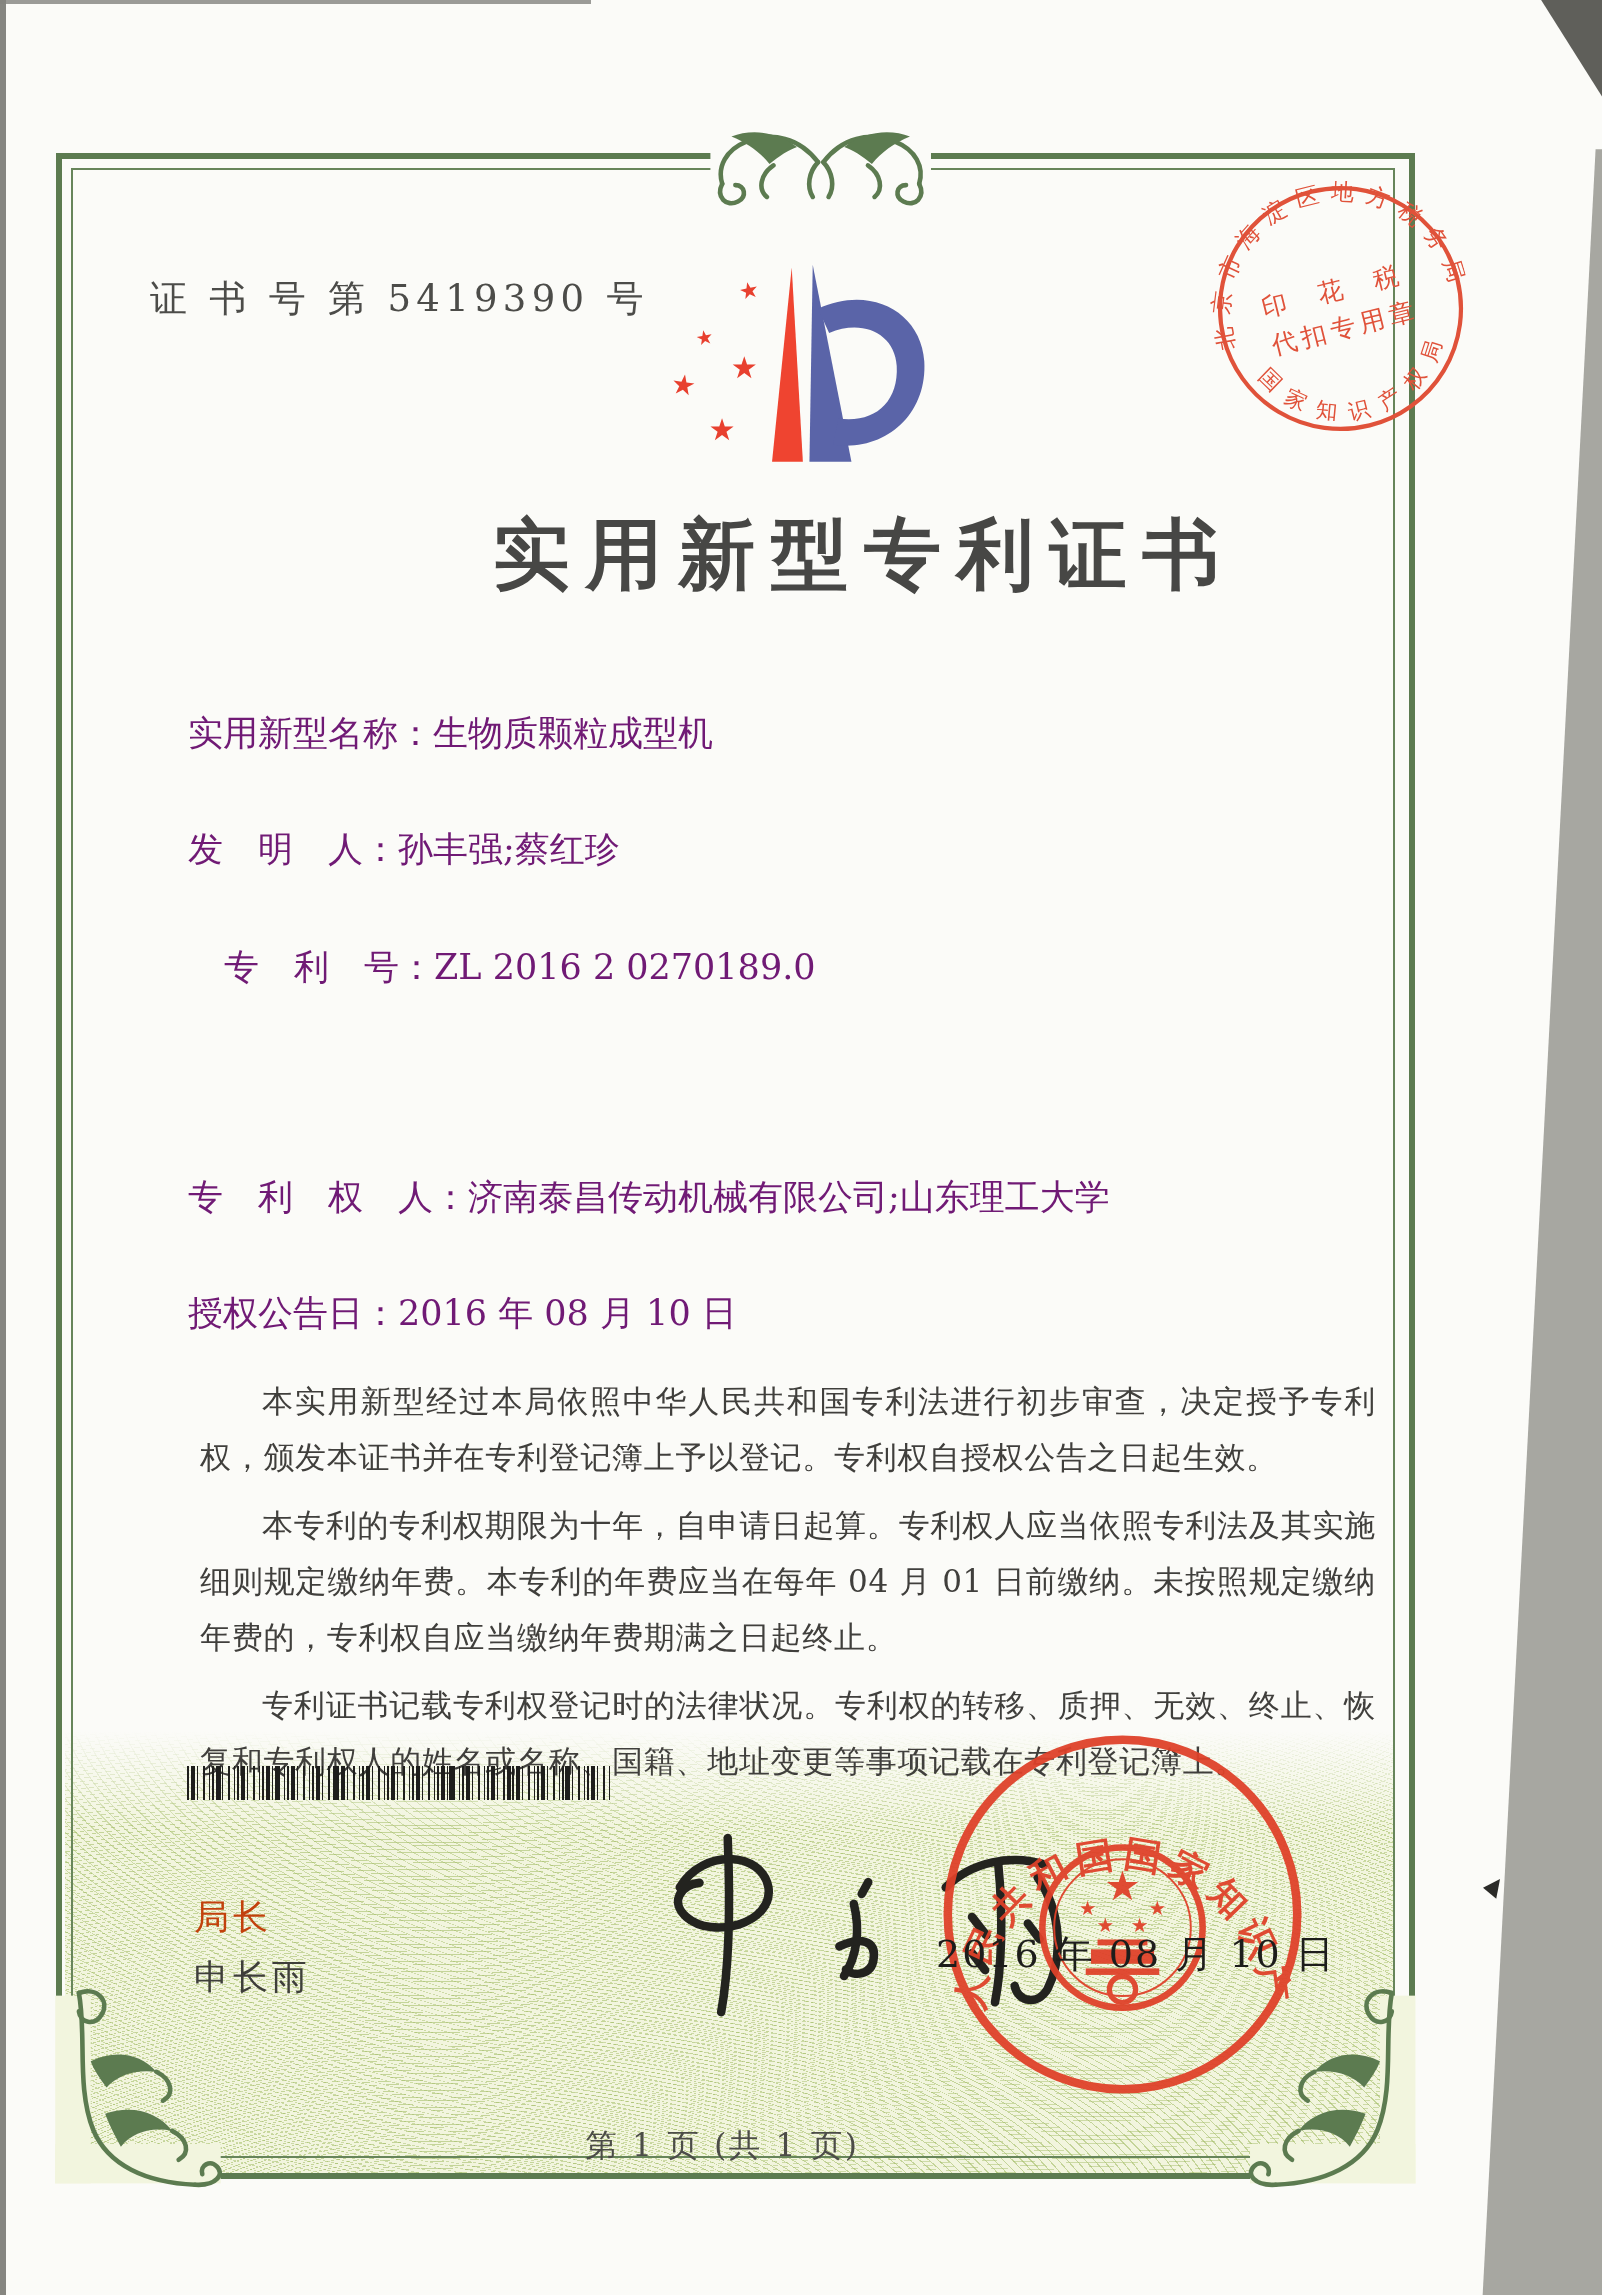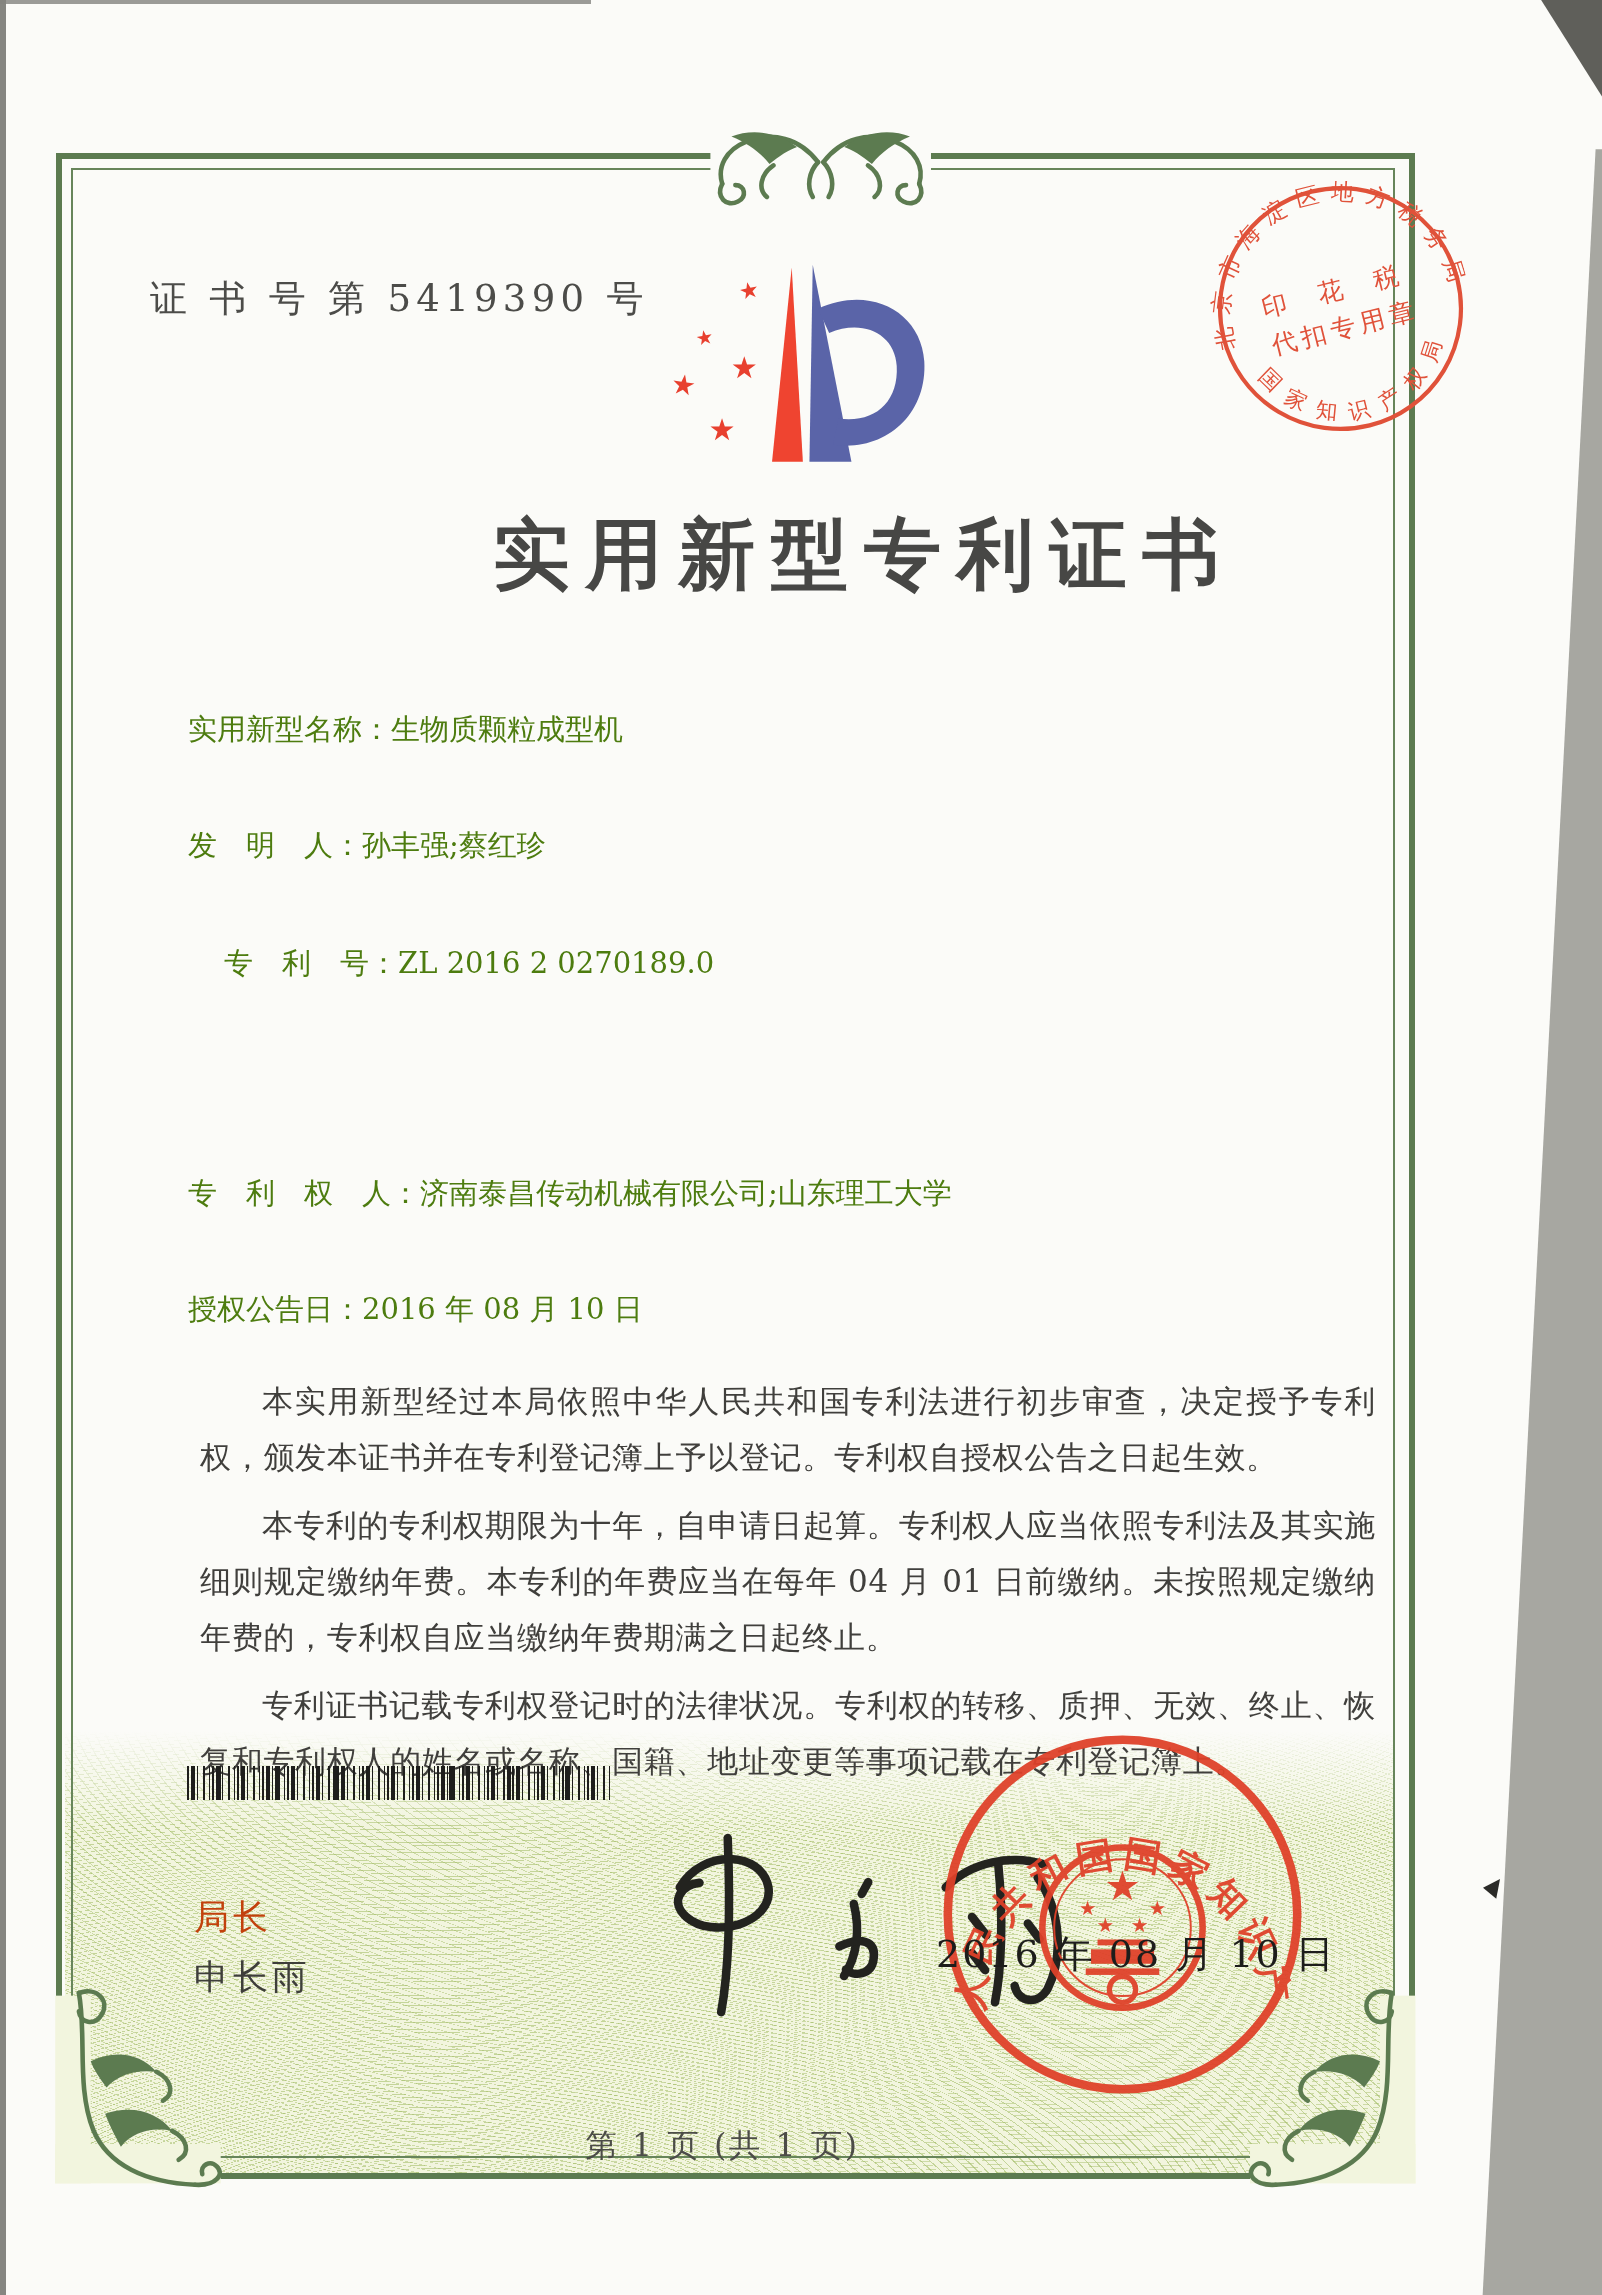--- a/index.html
+++ b/index.html
@@ -34,21 +34,21 @@
     background-image:
       linear-gradient(to bottom, rgba(251,251,248,1) 0%, rgba(251,251,248,0) 22%),
       repeating-radial-gradient(ellipse 1248px 499px at 28% 118%, rgba(158,185,95,.55) 0 1.3px, rgba(158,185,95,0) 1.3px 8.5px),
       repeating-radial-gradient(ellipse 1379px 538px at 78% -14%, rgba(158,185,95,.45) 0 1.3px, rgba(158,185,95,0) 1.3px 9.8px);
   }
 
   
   .cert-no{left:150px;top:274px;font-size:37px;letter-spacing:5.3px;color:#4c4c49;}
   .title{left:56px;top:504px;width:1536px;text-align:center;font-size:77px;
          letter-spacing:15.8px;text-indent:15.8px;font-weight:600;color:#474745;margin-left:32px;}
-  .field{left:188px;font-size:29px;color:#4d7c0f;white-space:nowrap;}
+  .field{left:188px;font-size:35px;color:#701a75;white-space:nowrap;}
   .f0{top:710px;} .f1{top:826px;} .f2{top:944px;margin-left:36px;}
   .f3{top:1058px;} .f4{top:1174px;} .f5{top:1290px;}
   .body-text{left:188px;top:1361px;width:1200px;font-size:31px;line-height:56px;
              text-align:justify;color:#403f3c;letter-spacing:0.7px;}
   .body-text p{margin:12px;text-indent:2em;}
 
   .barcode{left:187px;top:1766px;width:424px;height:34px;
     background:
       repeating-linear-gradient(90deg,transparent 0 30px,#1e1e1c 30px 34px,transparent 34px 58px),
       repeating-linear-gradient(90deg,#1e1e1c 0 2px,transparent 2px 3.9px,#1e1e1c 3.9px 7.9px,transparent 7.9px 9.8px,#1e1e1c 9.8px 11px,transparent 11px 15.8px,#1e1e1c 15.8px 17.7px,transparent 17.7px 21.7px,#1e1e1c 21.7px 23px,transparent 23px 25px);}

